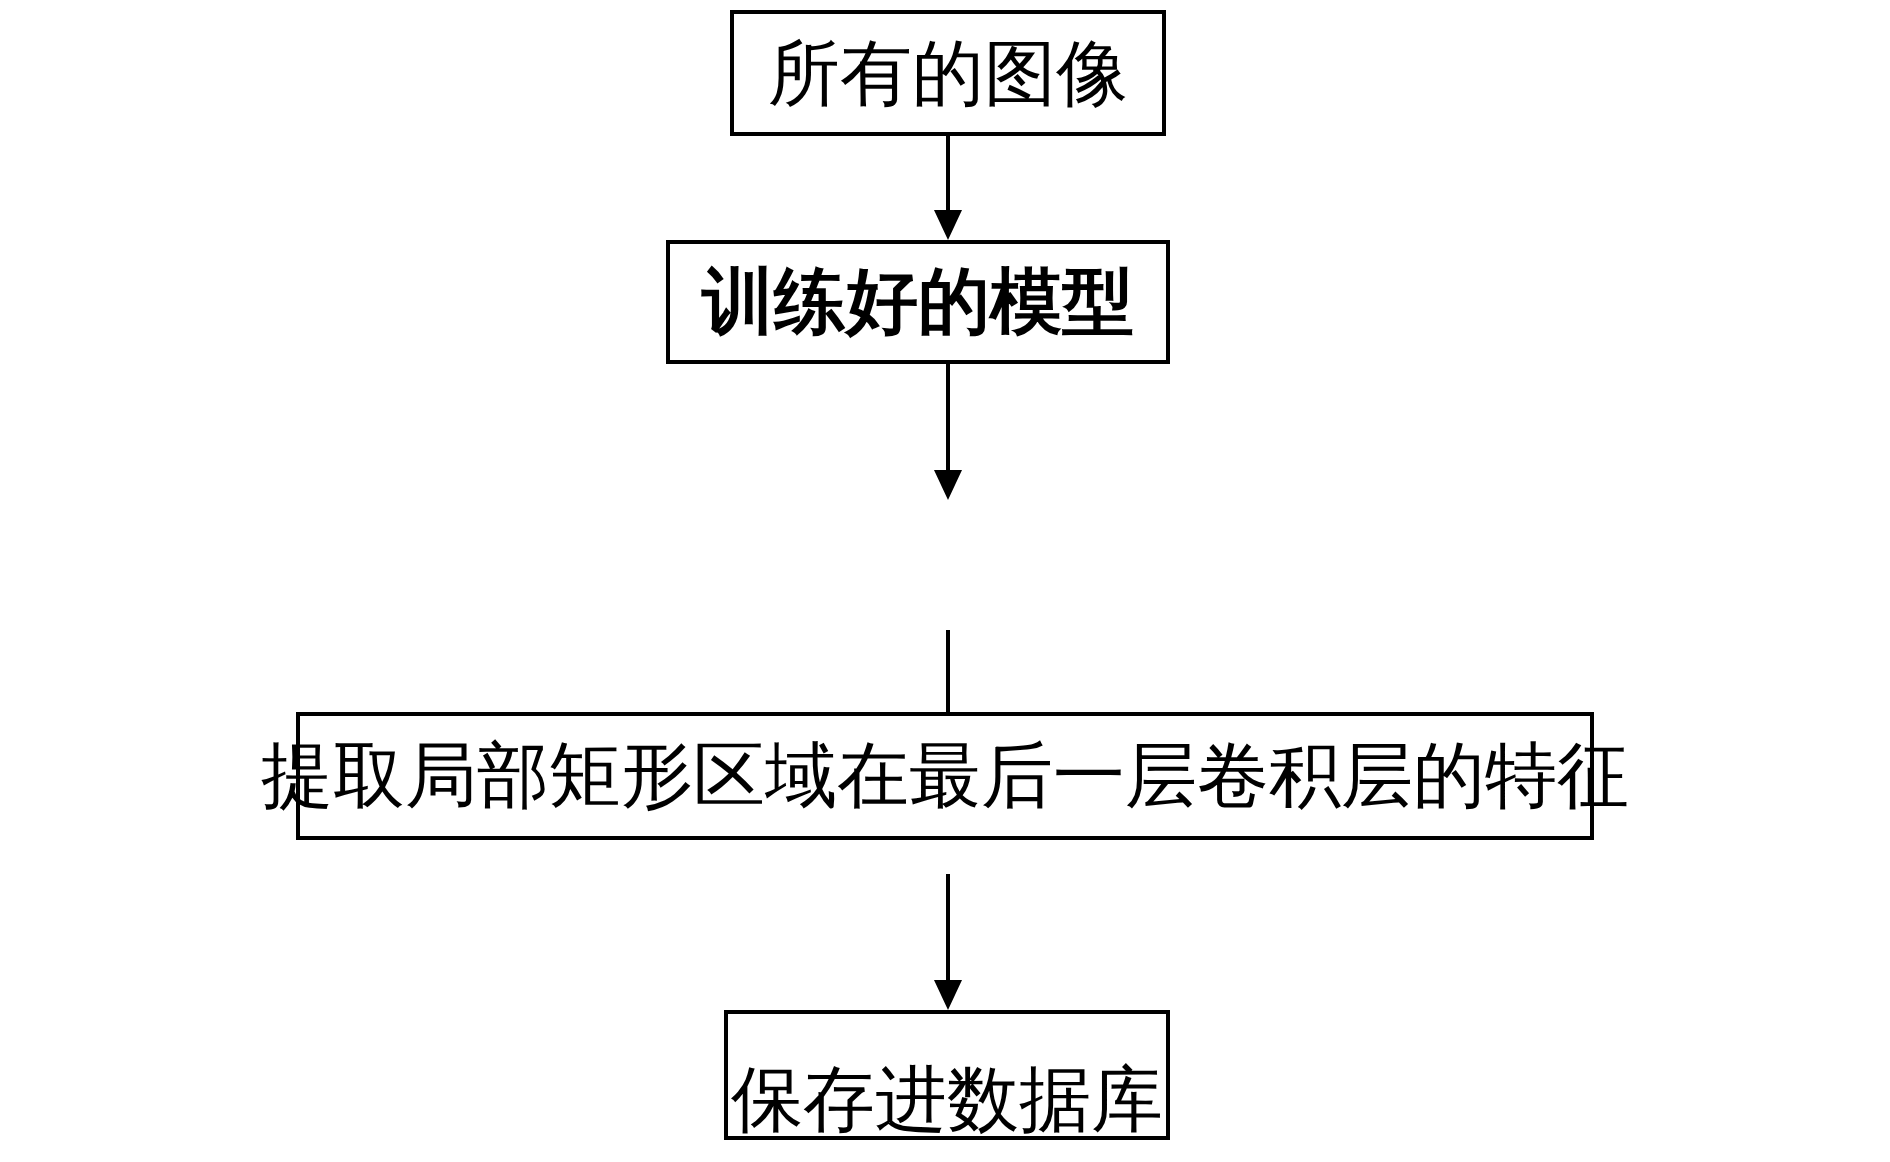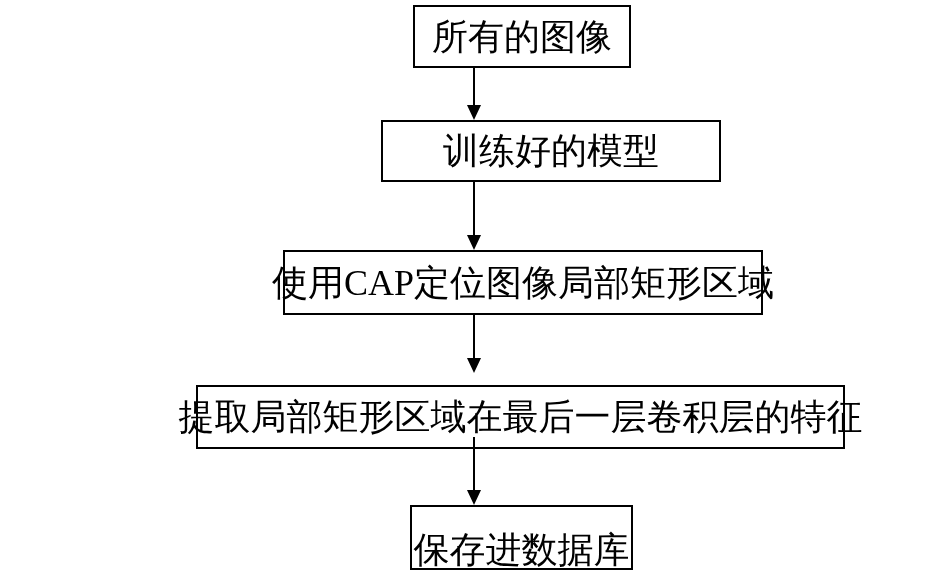--- a/index.html
+++ b/index.html
@@ -20,26 +20,25 @@
     box-sizing: border-box;
     border: 2px solid #000000;
     background: #ffffff;
     display: flex;
     align-items: center;
     justify-content: center;
     font-size: 36px;
     color: #000000;
     white-space: nowrap;
     line-height: 1;
-    margin-left: 48px;
   }
   #node-0 { left: 365px; top:   5px; width: 218px; height: 63px; }
-  #node-1 { left: 333px; top: 120px; width: 340px; height: 62px; }
+  #node-1 { left: 333px; top: 120px; width: 252px; height: 62px; font-weight: bold; }
   #node-2 { left: 235px; top: 250px; width: 480px; height: 65px; }
-  #node-3 { left: 148px; top: 385px; width: 649px; height: 64px; }
+  #node-3 { left: 148px; top: 356px; width: 649px; height: 64px; }
   #node-4 { left: 362px; top: 505px; width: 223px; height: 65px; align-items: flex-end; }
 
   .arrow {
     position: absolute;
     left: 467px;            
     width: 14px;
     display: flex;
     flex-direction: column;
     align-items: center;
   }
@@ -77,23 +76,20 @@
 
   <div class="flow-node" id="node-1">
     <span>训练好的模型</span>
   </div>
 
   <div class="arrow" id="arrow-1">
     <div class="shaft"></div>
     <div class="head"></div>
   </div>
 
-  <div class="flow-node" id="node-2">
-    <span>使用CAP定位图像局部矩形区域</span>
-  </div>
 
   <div class="arrow" id="arrow-2">
     <div class="shaft"></div>
     <div class="head"></div>
   </div>
 
   <div class="flow-node" id="node-3">
     <span>提取局部矩形区域在最后一层卷积层的特征</span>
   </div>
 

